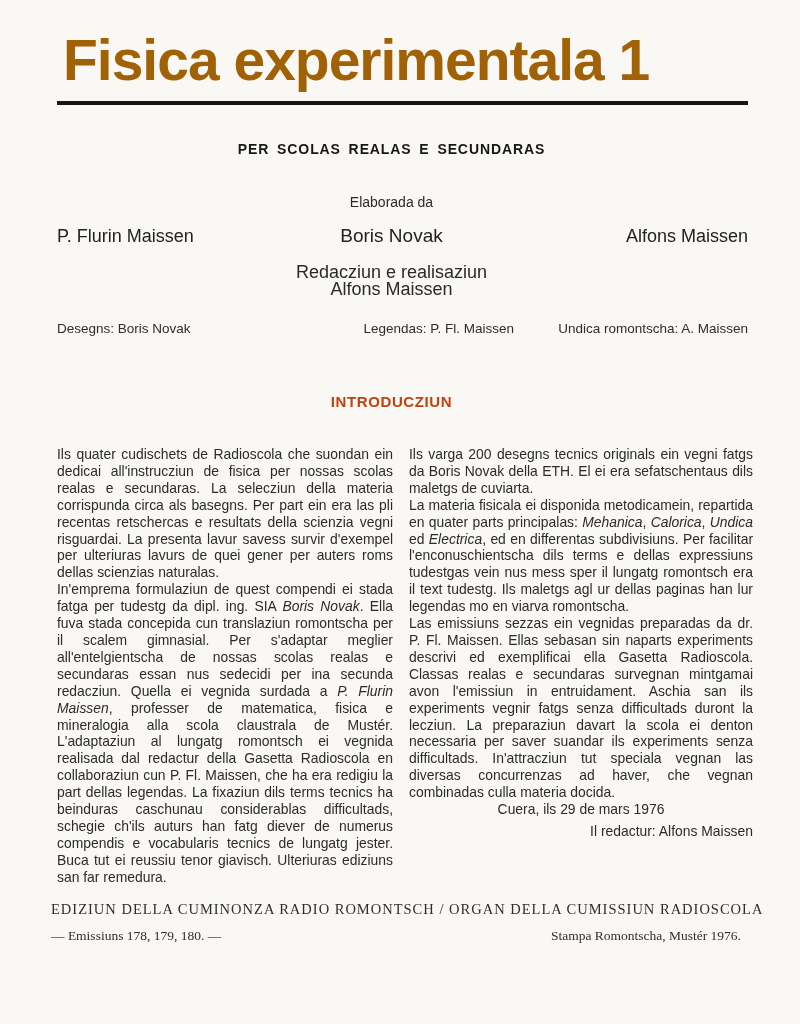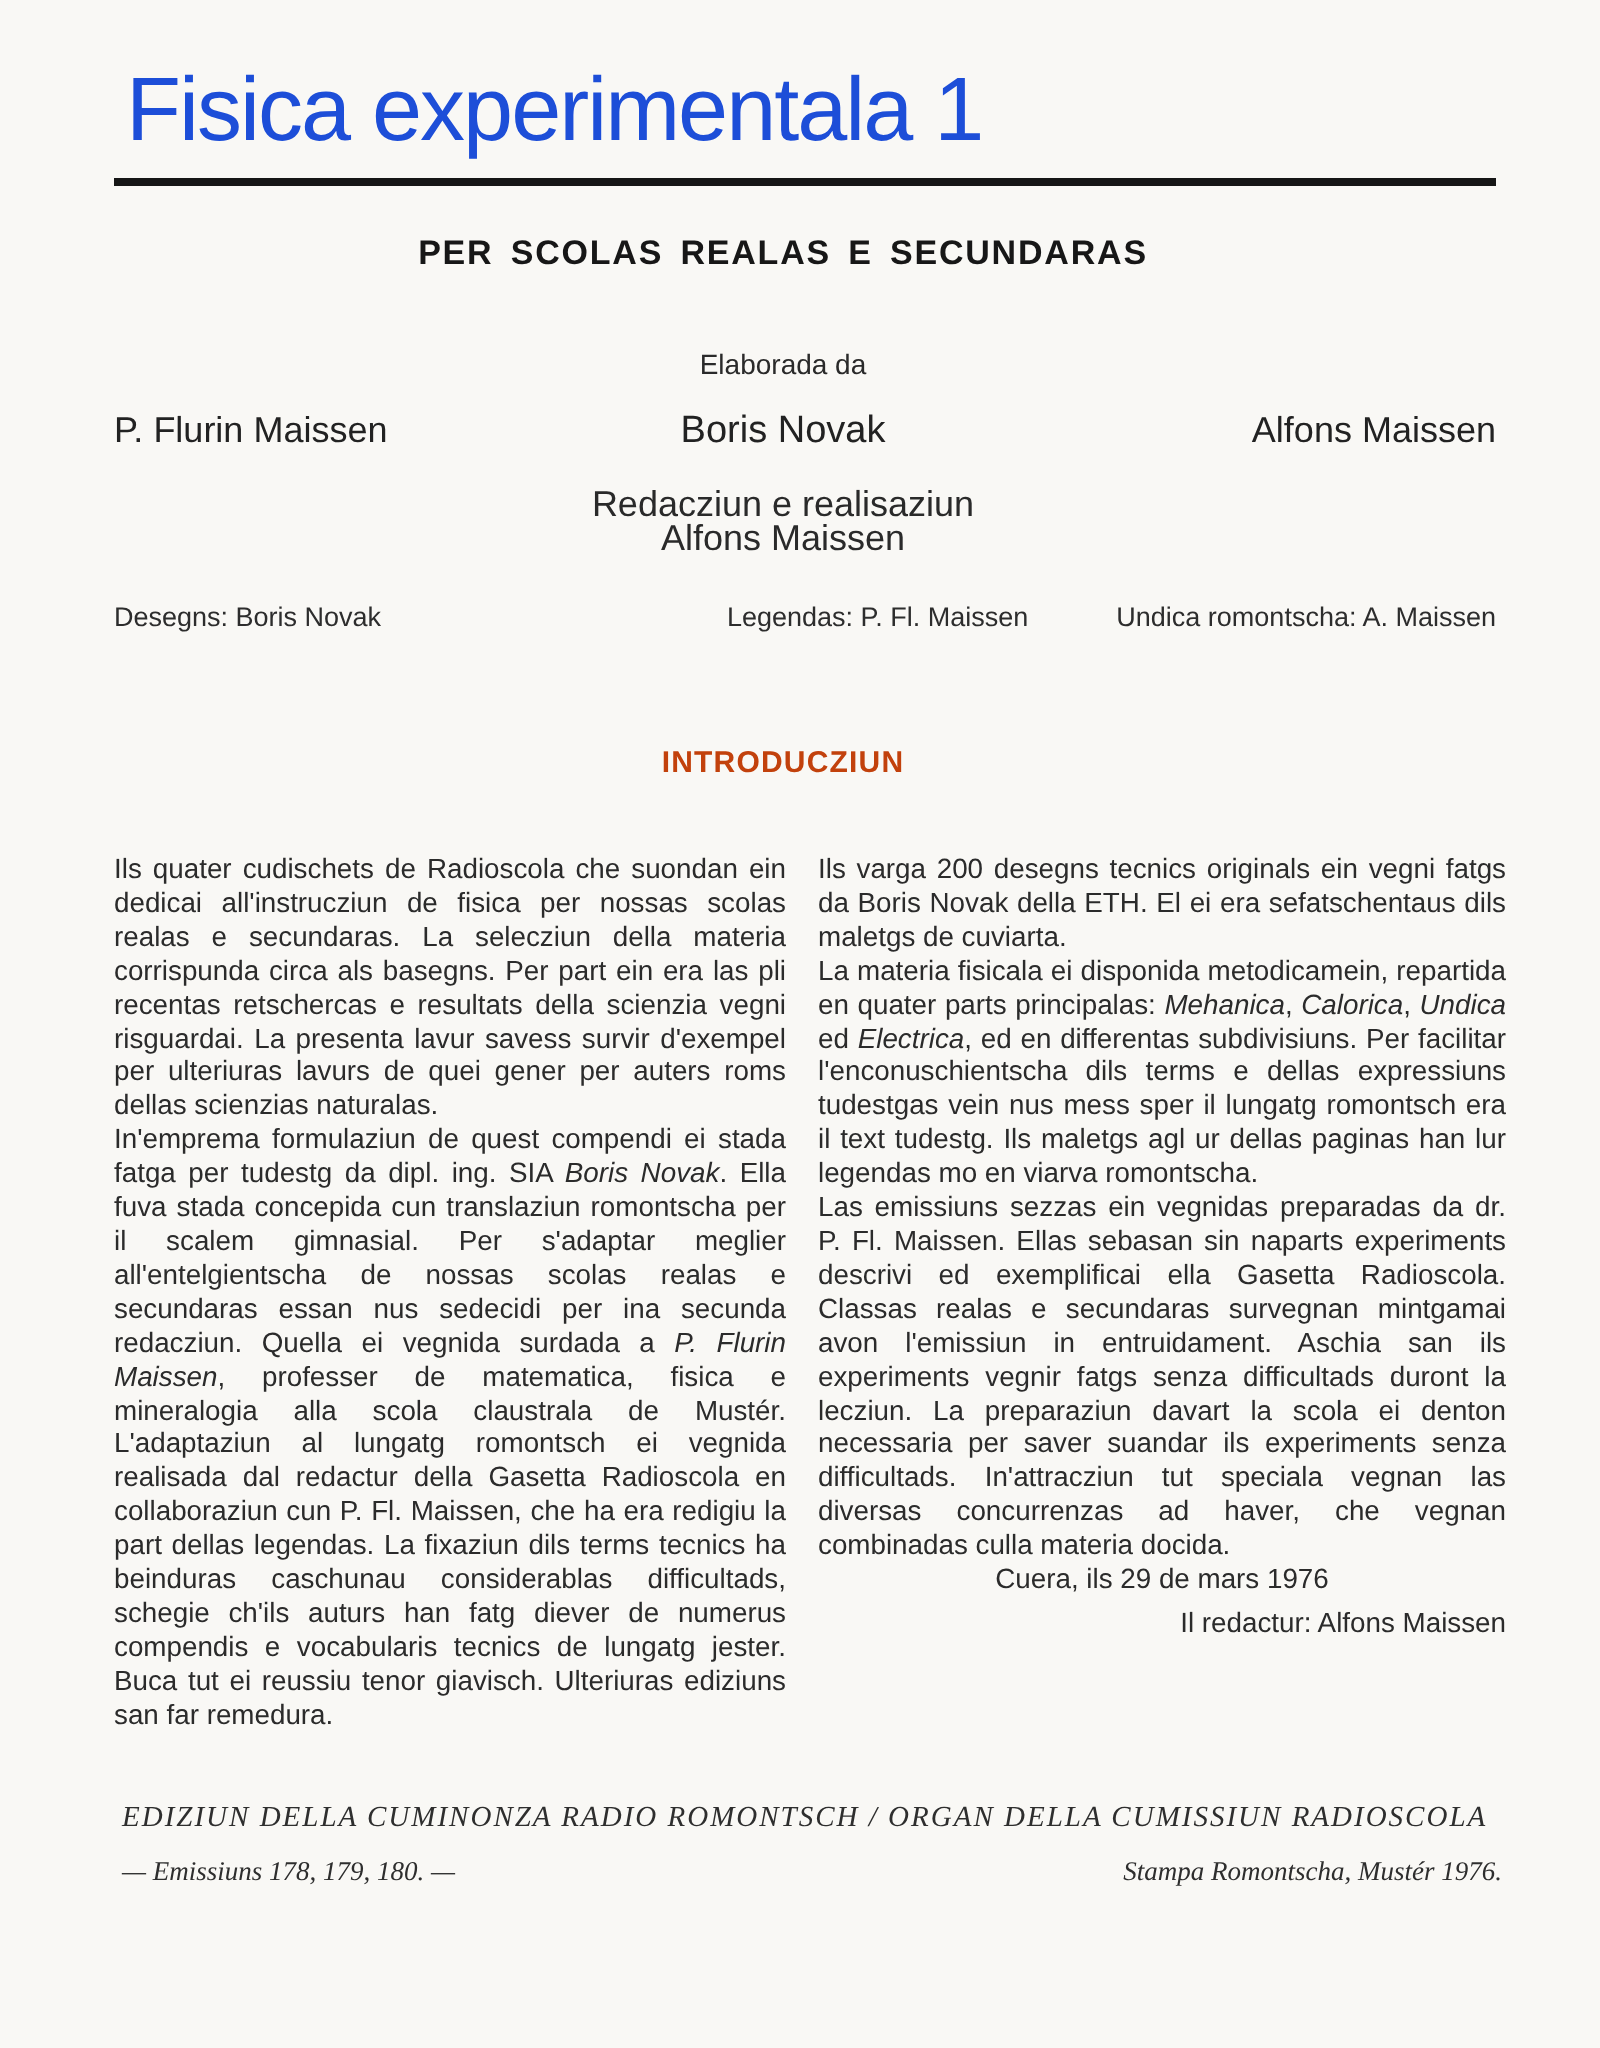--- a/index.html
+++ b/index.html
@@ -11,33 +11,33 @@
     font-family:"Liberation Sans", sans-serif;
     color:#2a2a2a;
     overflow:hidden;
   }
   .content { padding:0 52px 0 57px; }
 
   
   h1.title {
     margin:32px 0 0 0;
     padding-left:6px;
-    font-size:45px;
+    font-size:57px;
     line-height:1;
-    font-weight:normal;
+    font-weight:bold;
     letter-spacing:-1px;
-    color:#1d4ed8;
+    color:#a16207;
     white-space:nowrap;
   }
   .rule { height:4px; background:#161616; margin-top:12px; }
   .subtitle {
-    margin-top:24px;
+    margin-top:36px;
     text-align:center;
     font-weight:bold;
-    font-size:17px;
+    font-size:14px;
     letter-spacing:0.9px;
     word-spacing:3px;
     color:#171717;
     transform:translateX(-11px);
   }
 
   
   .elaborada {
     margin-top:37px;
     text-align:center;
@@ -95,25 +95,24 @@
   }
   .columns p { margin:0; text-align:justify; }
   .columns p i { }
   .col { text-align:justify; }
   p.dateline { text-align:center; }
   p.signature { margin-top:5px; text-align:right; }
 
   
   .footer {
     position:absolute;
-    left:61px; top:901px;
+    left:51px; top:901px;
     width:690px;
     font-family:"Liberation Serif", serif;
     color:#2e2e2e;
-    font-style:italic;
   }
   .footer .f1 {
     font-size:14.5px;
     letter-spacing:1px;
     white-space:nowrap;
   }
   .footer .f2 {
     margin-top:10px;
     display:flex;
     justify-content:space-between;

